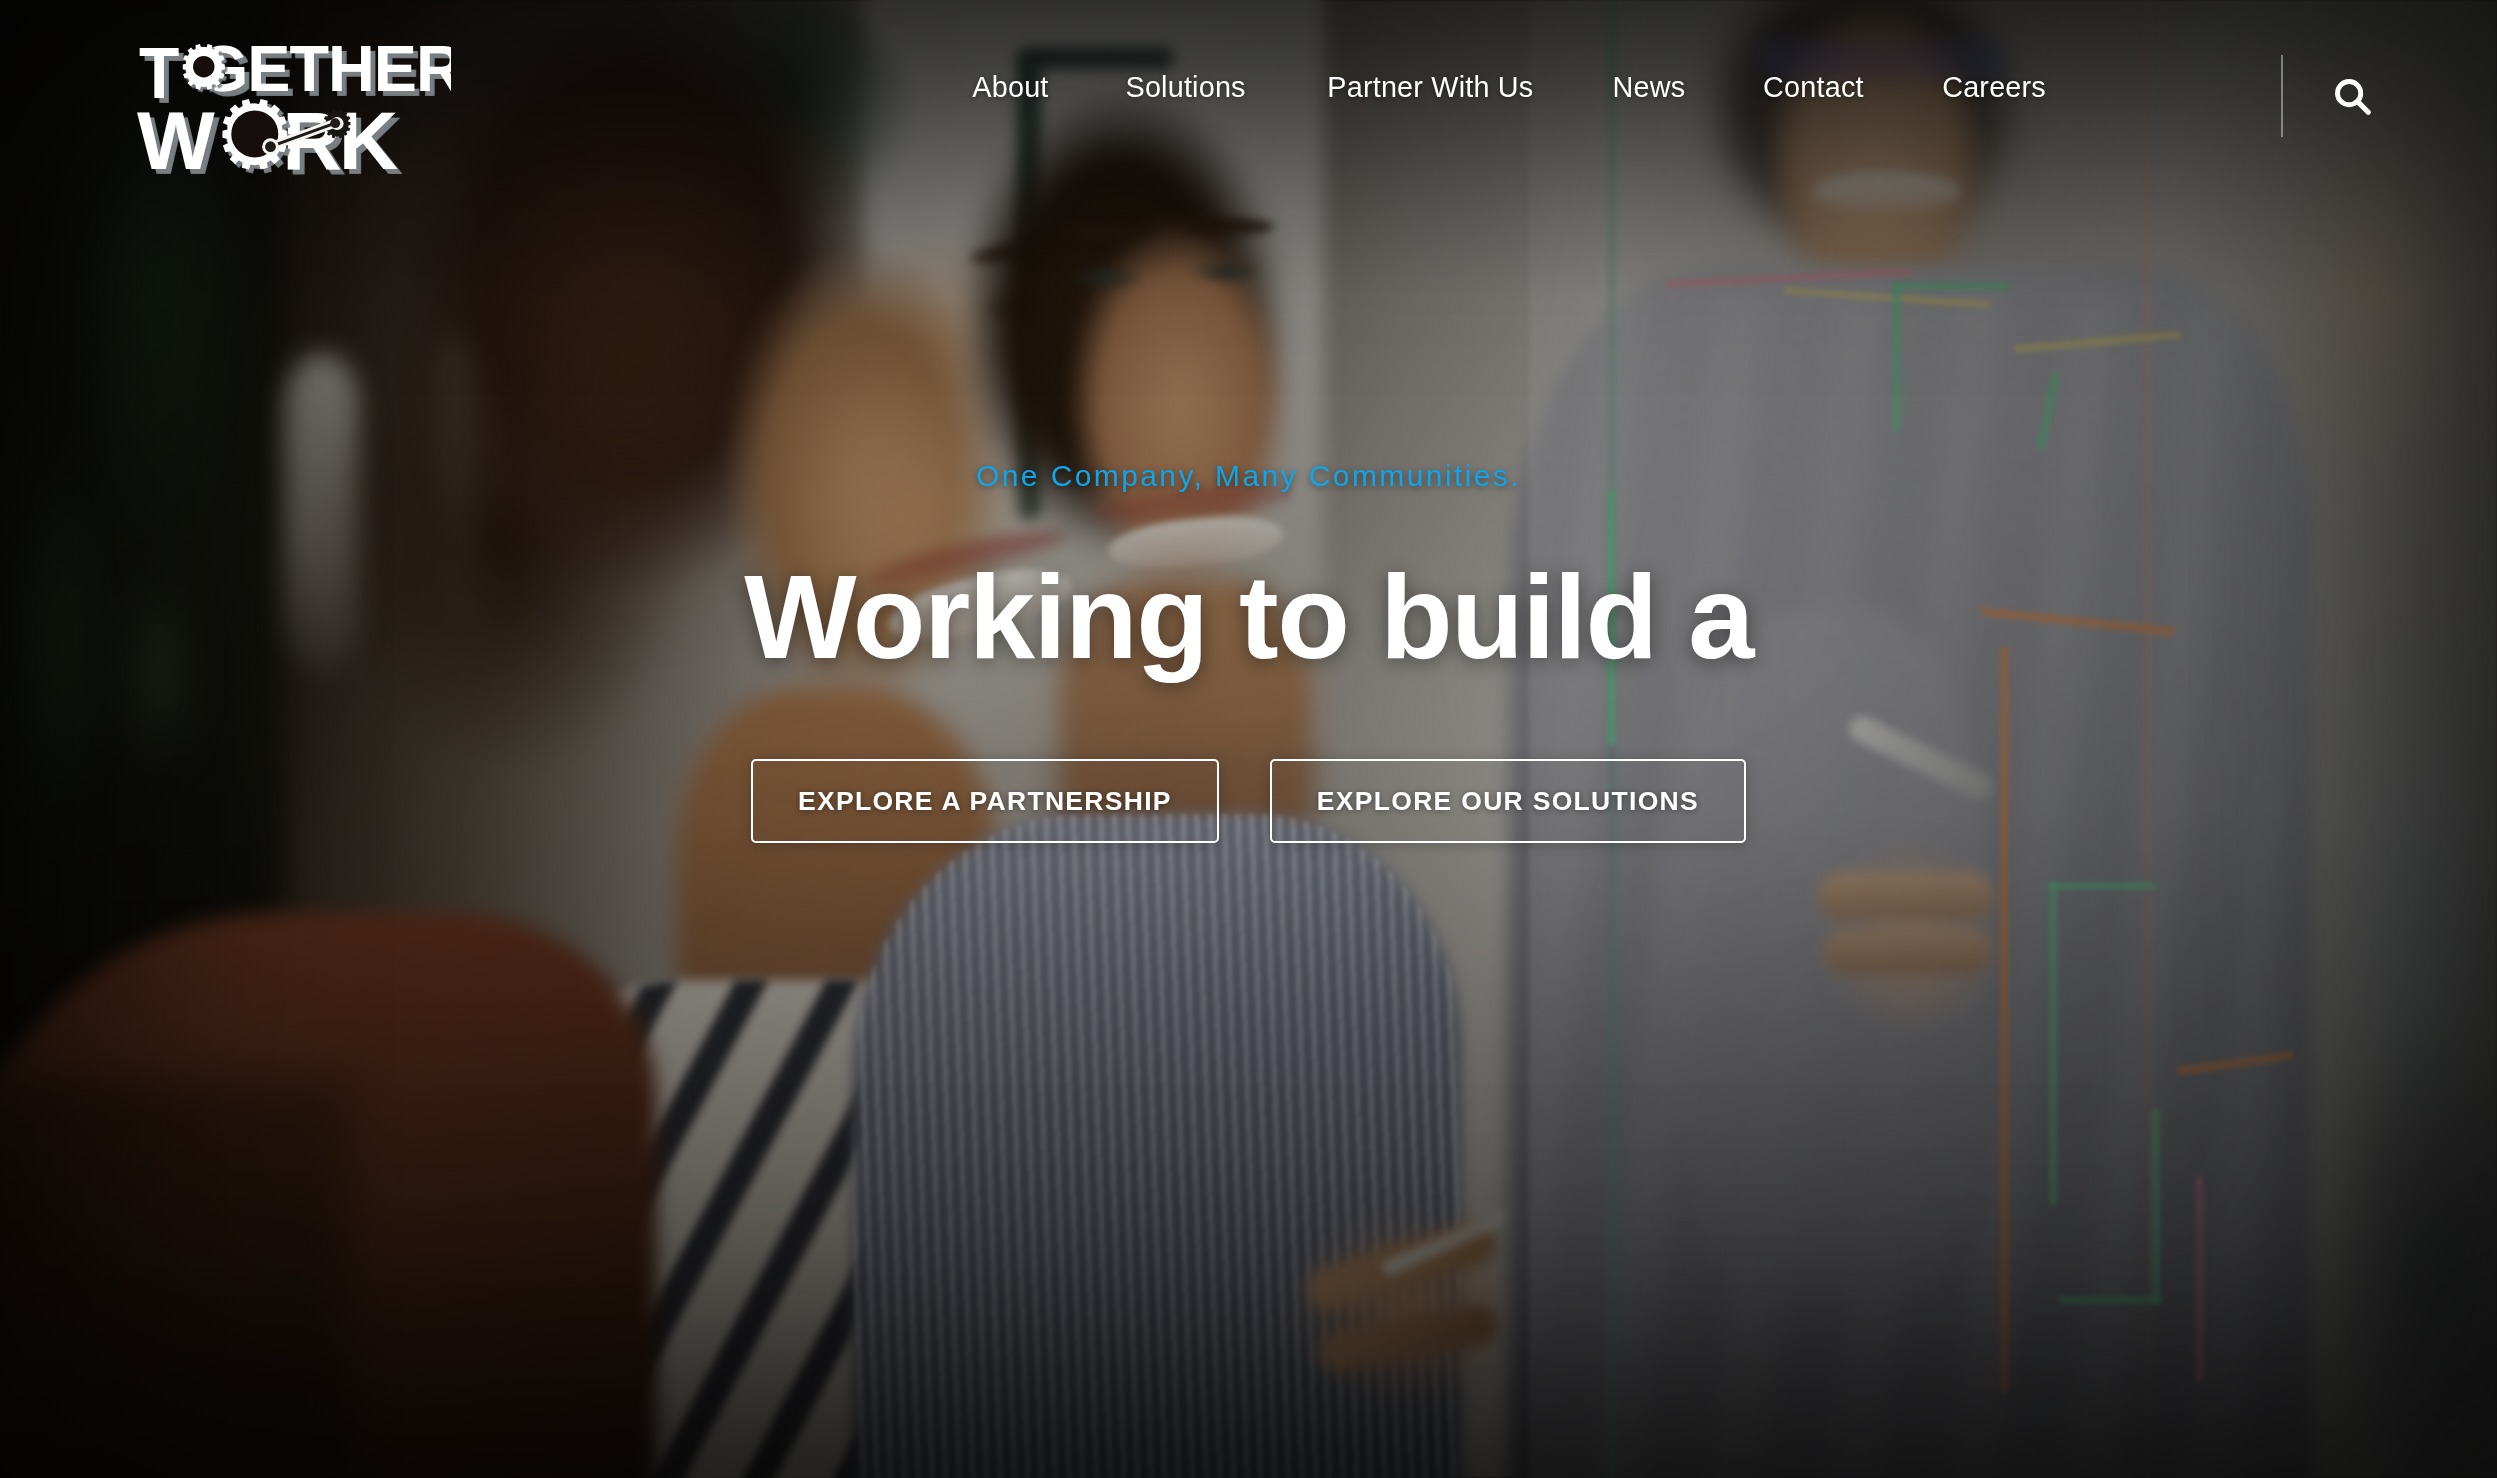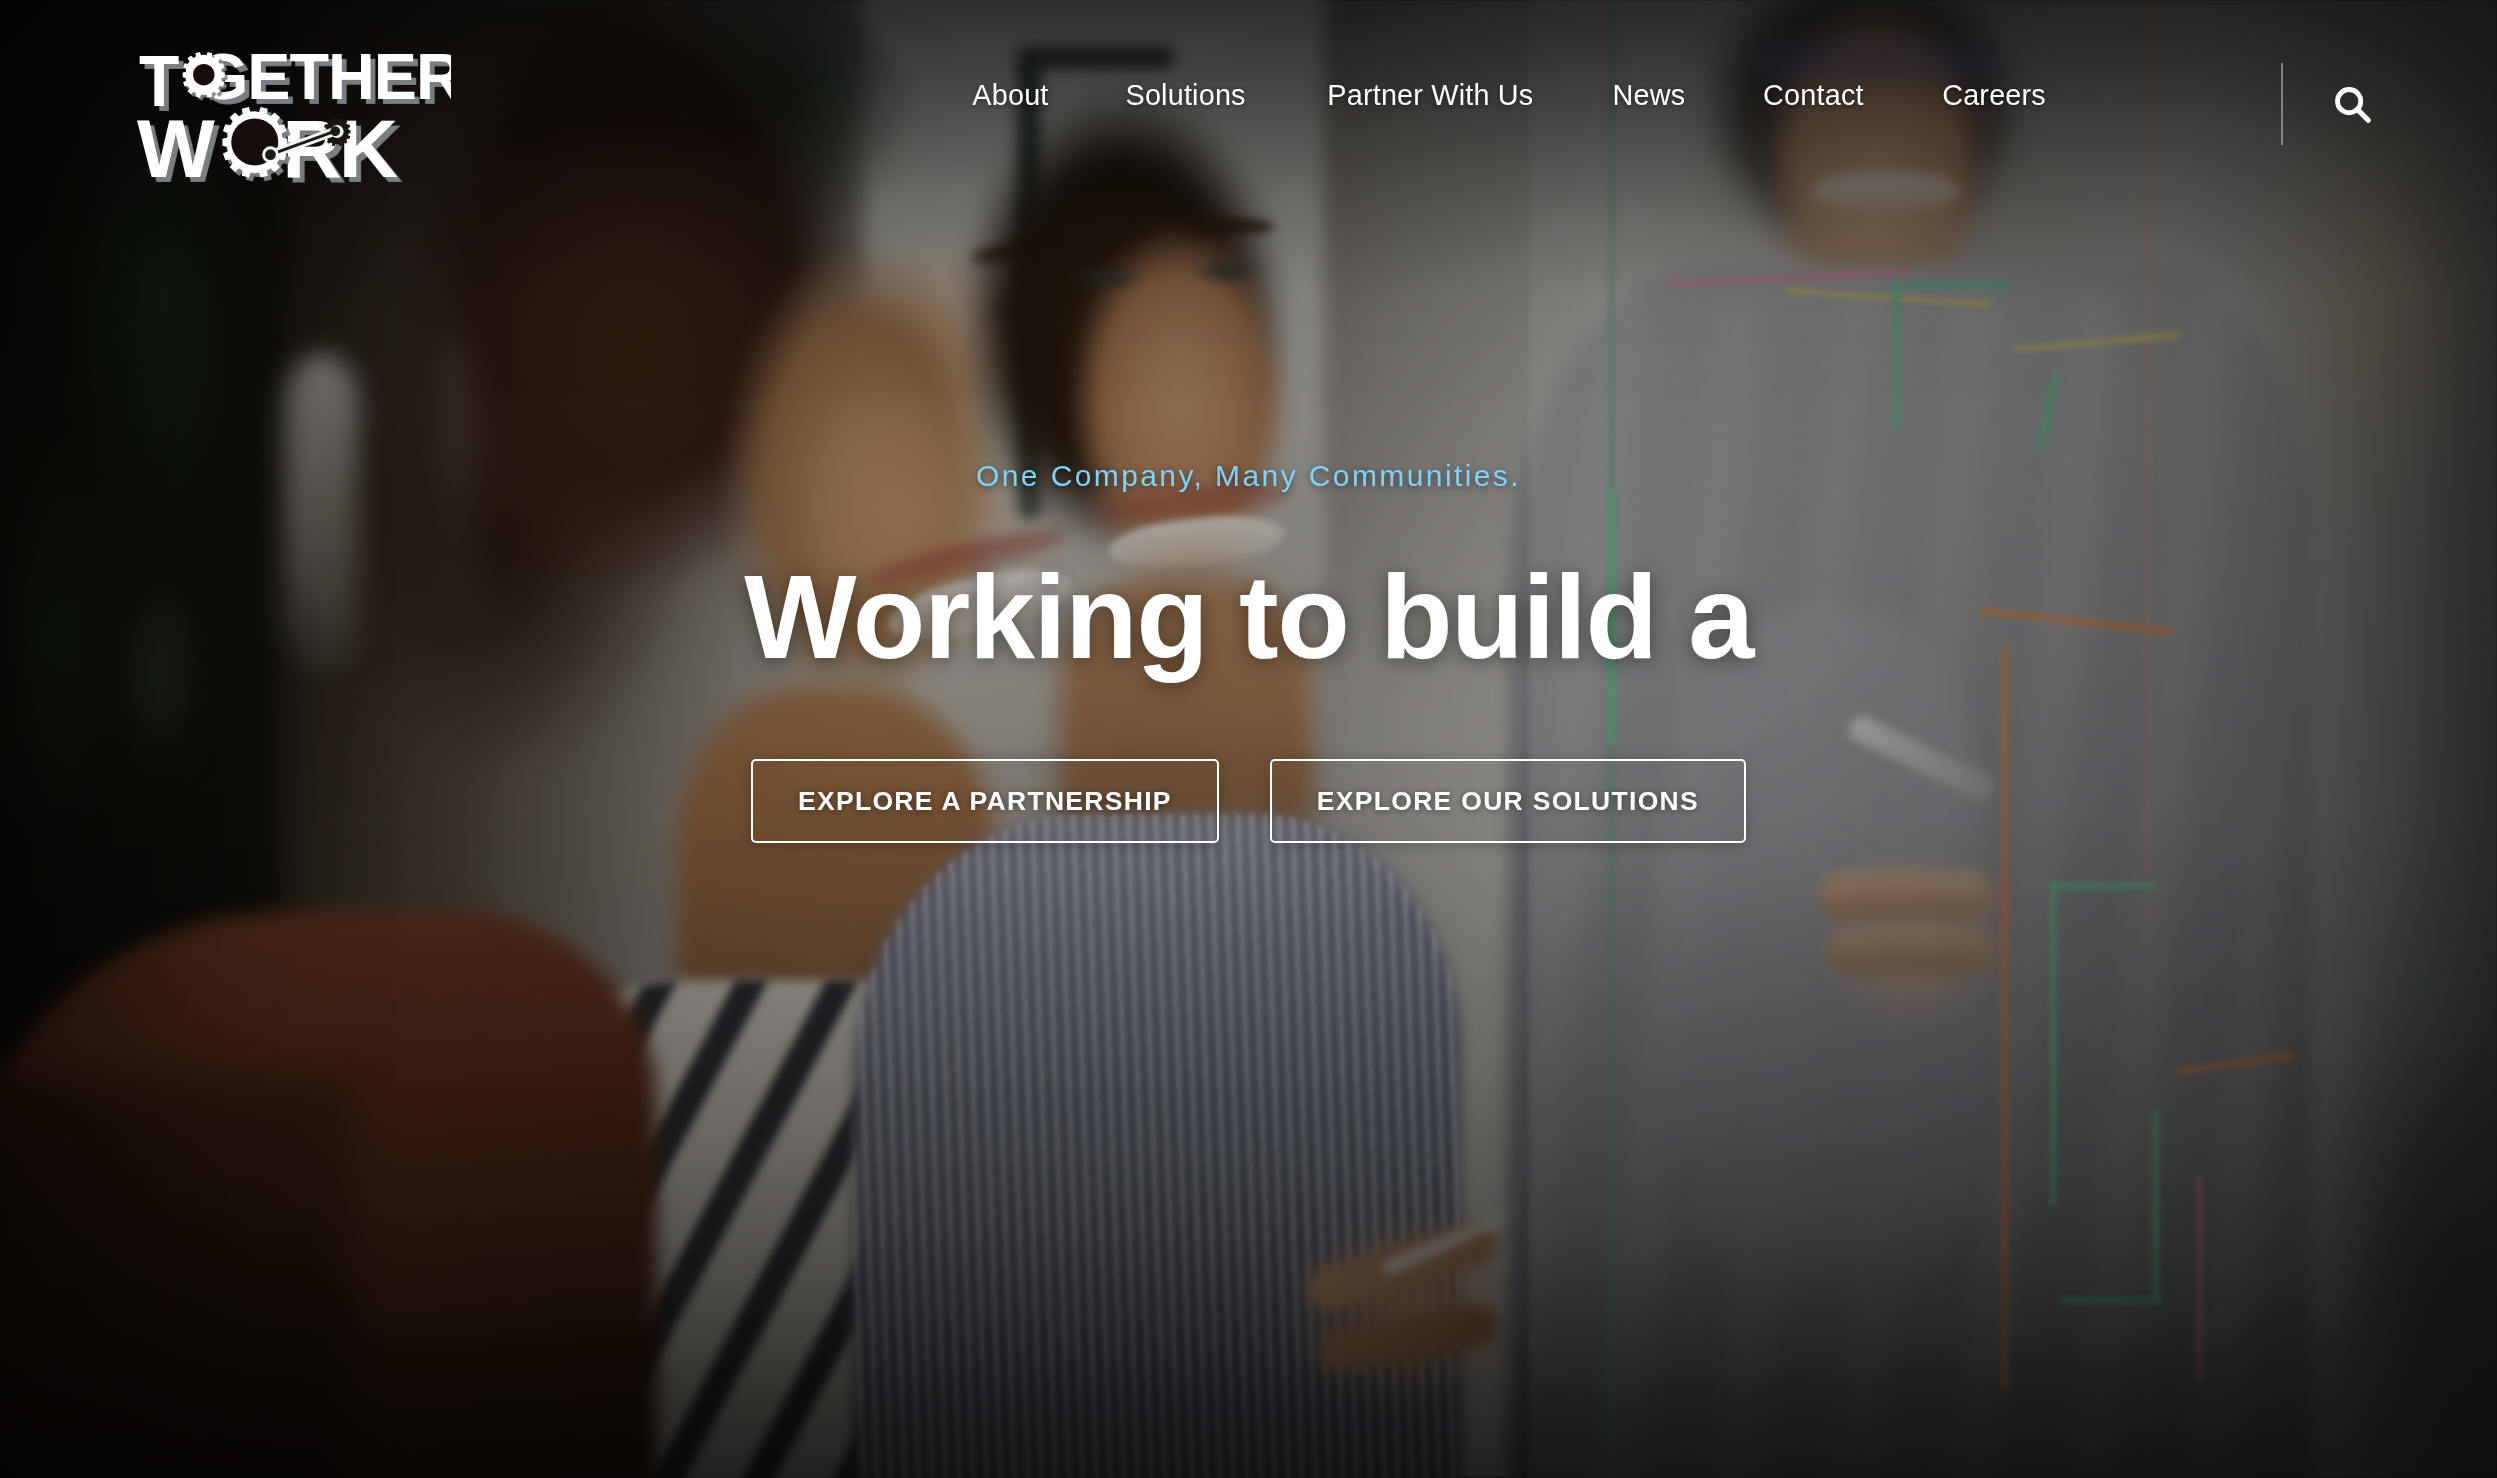--- a/index.html
+++ b/index.html
@@ -374,21 +374,21 @@
       linear-gradient(180deg, rgba(12,12,12,.40) 0%, rgba(12,12,12,.12) 20%, rgba(10,10,10,.16) 55%, rgba(8,8,8,.48) 100%),
       radial-gradient(ellipse 74% 62% at 50% 48%, rgba(0,0,0,.06) 0%, rgba(0,0,0,.40) 100%);
   }
   .vignette {
     inset:0;
     box-shadow:inset 0 0 333px 88px rgba(0,0,0,.62);
   }
 
   
   .header {
-    position:absolute; left:0; top:16px; width:2190px; height:186px;
+    position:absolute; left:0; top:8px; width:2190px; height:186px;
     display:flex; align-items:flex-start; z-index:40;
   }
 
   .logo {
     position:absolute; left:137px; top:21.6px;
     width:314px; height:152px;
     display:block;
   }
 
   .nav {
@@ -426,21 +426,21 @@
   
   .hero-content {
     position:absolute; left:0; top:0; width:2497px; height:1478px;
     display:flex; flex-direction:column; align-items:center;
     z-index:30; pointer-events:none;
   }
   .hero-content > * { pointer-events:auto; }
 
   .eyebrow {
     margin-top:459px;
-    color:#7dd3fc;
+    color:#0ea5e9;
     font-family:"Liberation Sans", sans-serif;
     font-size:30px;
     font-weight:400;
     letter-spacing:2.4px;
     text-shadow:0 2px 7.8px rgba(0,0,0,.5);
     white-space:nowrap;
   }
 
   .headline {
     margin-top:55px;

